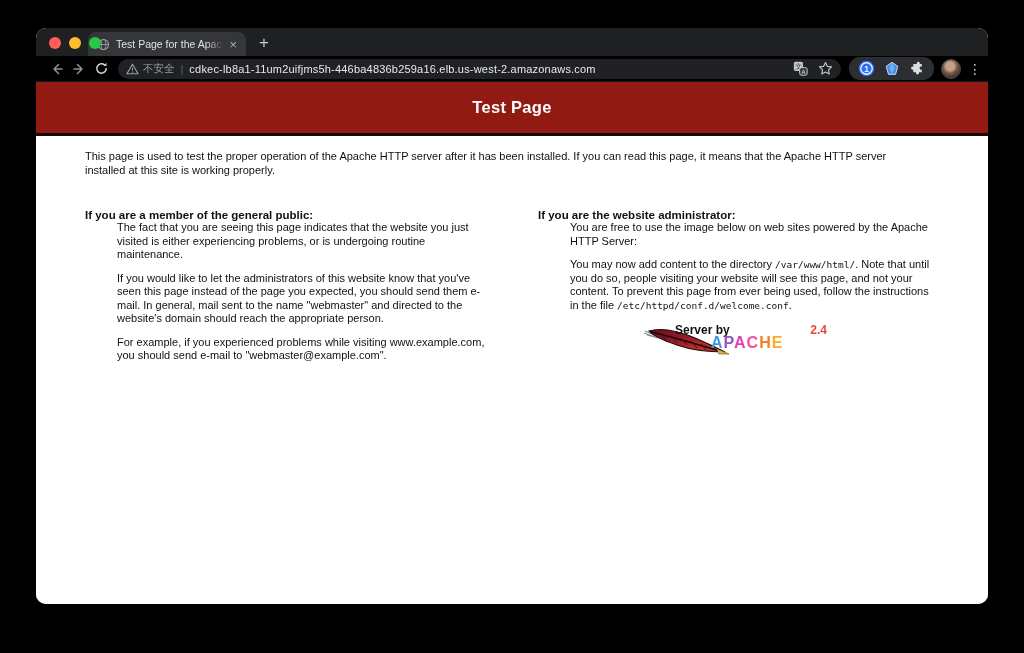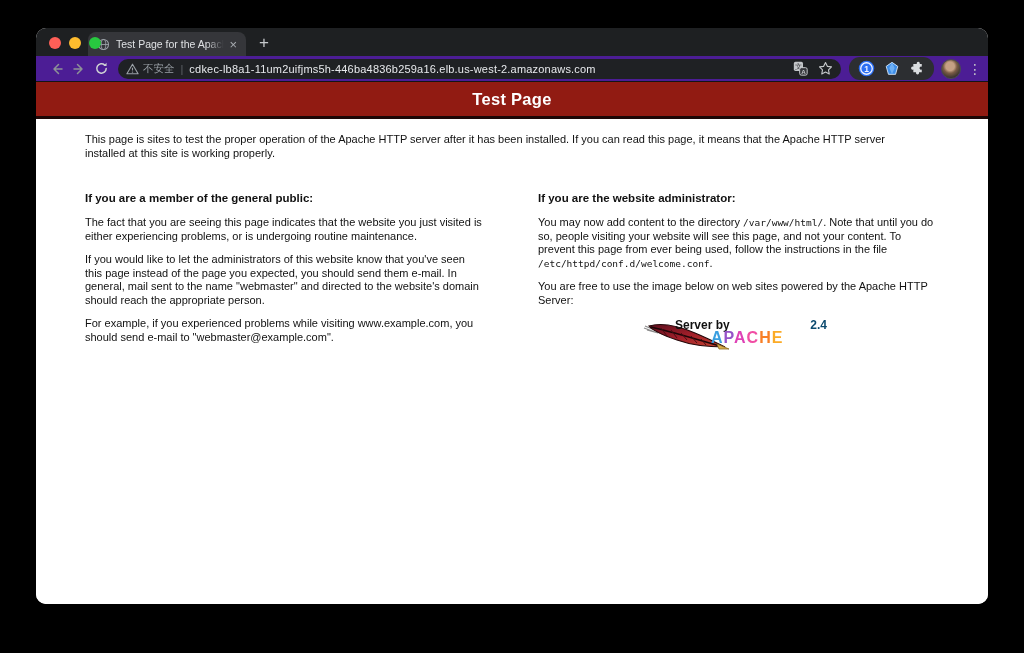--- a/index.html
+++ b/index.html
@@ -19,54 +19,54 @@
          border-radius:8px 8px 0 0; display:flex; align-items:center; padding:0 6px 0 9px; }
   .tab-favicon { width:13px; height:13px; flex:0 0 auto; margin-right:6px; }
   .tab-title { flex:1; font-size:10.5px; color:#dfe1e4; white-space:nowrap; overflow:hidden;
                -webkit-mask-image:linear-gradient(to right,#000 82%,transparent 98%);
                mask-image:linear-gradient(to right,#000 82%,transparent 98%); }
   .tab-close { color:#a7abb0; font-size:13px; line-height:13px; padding:1px 3px; border-radius:3px; }
   .newtab { width:24px; height:24px; display:flex; align-items:center; justify-content:center;
             color:#c6c9cc; font-size:17px; font-weight:400; margin-left:6px; margin-bottom:1px; }
 
   
-  .toolbar { height:25px; background:#4c1d95; display:flex; align-items:center; padding:0 8px 0 10px; }
+  .toolbar { height:25px; background:#000000; display:flex; align-items:center; padding:0 8px 0 10px; }
   .navbtn { width:22px; height:22px; display:flex; align-items:center; justify-content:center; }
   .omnibox { flex:1; height:20px; margin:0 8px 0 6px; background:#1f2124; border-radius:11px;
              display:flex; align-items:center; padding:0 8px; min-width:0; }
   .sec-label { color:#9aa0a6; font-size:10.5px; margin:0 4px 0 4px; white-space:nowrap; }
   .omni-sep { color:#5f6368; font-size:11px; margin:0 6px 0 2px; }
   .url-text { color:#e8eaed; font-size:11px; letter-spacing:.2px; white-space:nowrap; overflow:hidden; flex:1; }
   .omni-icons { display:flex; align-items:center; gap:10px; margin-left:8px; }
   .ext-group { display:flex; align-items:center; gap:9px; background:#2c2e31; border-radius:11px;
                padding:3px 9px; margin-right:7px; }
   .avatar { width:20px; height:20px; border-radius:50%; margin-right:7px;
             background:radial-gradient(circle at 45% 35%, #c5a084 0 28%, #7a5c46 45%, #3a3230 75%, #23201e 100%);
             border:1px solid #4a4d50; }
   .kebab { color:#c3c6c9; font-size:14px; letter-spacing:0; width:12px; text-align:center; }
 
   
-  .banner { height:38px; background:#911b12; border-top:1px solid #141516;
+  .banner { height:55px; background:#911b12; border-top:1px solid #141516;
             border-bottom:3px solid #1c0706; display:flex; align-items:center; justify-content:center; }
   .banner h1 { color:#fff; font-size:16.5px; font-weight:bold; letter-spacing:.3px; }
   .content { background:#fff; height:507px; color:#111; }
   .intro { padding:13px 49px 0 49px; font-size:11px; line-height:14px; max-width:930px; }
   .cols { display:flex; margin-top:32px; padding-left:49px; }
   .col { width:400px; }
   .col.right { margin-left:53px; }
-  .col h2 { font-size:11.5px; font-weight:bold; margin-bottom:12px; }
-  .col p { font-size:11px; line-height:13.5px; margin-bottom:10px; }
+  .col h2 { font-size:11.5px; font-weight:bold; }
+  .col p { font-size:11px; line-height:13.5px; margin-bottom:10px;margin-left:32px; }
   code { font-family:"DejaVu Sans Mono","Liberation Mono",monospace; font-size:9.5px; }
 
   
   .logo-wrap { margin-top:6px; display:flex; justify-content:center; }
   .apache-logo { position:relative; width:190px; height:34px; }
   .logo-feather { position:absolute; left:0; top:2px; }
   .logo-powered { position:absolute; left:32px; top:1px; font-size:12px; font-weight:bold; color:#111; }
-  .logo-version { position:absolute; right:6px; top:1px; font-size:12px; font-weight:bold; color:#0c4a6e; }
+  .logo-version { position:absolute; right:6px; top:1px; font-size:12px; font-weight:bold; color:#ef4444; }
   .logo-word { position:absolute; left:68px; top:11px; font-size:16px; font-weight:bold;
                letter-spacing:1px; line-height:20px; white-space:nowrap; }
 </style>
 </head>
 <body>
 
 <div class="window">
 
   <div class="tabbar">
     <div class="traffic">
@@ -143,34 +143,34 @@
 
     <div class="avatar"></div>
     <div class="kebab">⋮</div>
   </div>
 
   <div class="banner">
     <h1>Test Page</h1>
   </div>
 
   <div class="content">
-    <p class="intro">This page is sites to test the proper operation of the Apache HTTP server after it has been installed. If you can read this page, it means that the Apache HTTP server installed at this site is working properly.</p>
+    <p class="intro">This page is used to test the proper operation of the Apache HTTP server after it has been installed. If you can read this page, it means that the Apache HTTP server installed at this site is working properly.</p>
 
     <div class="cols">
       <div class="col">
         <h2>If you are a member of the general public:</h2>
         <p>The fact that you are seeing this page indicates that the website you just visited is either experiencing problems, or is undergoing routine maintenance.</p>
         <p>If you would like to let the administrators of this website know that you've seen this page instead of the page you expected, you should send them e-mail. In general, mail sent to the name "webmaster" and directed to the website's domain should reach the appropriate person.</p>
         <p>For example, if you experienced problems while visiting www.example.com, you should send e-mail to "webmaster@example.com".</p>
       </div>
 
       <div class="col right">
         <h2>If you are the website administrator:</h2>
+        <p>You are free to use the image below on web sites powered by the Apache HTTP Server:</p>
         <p><span>You may now add content to the directory </span><code>/var/www/html/</code><span>. Note that until you do so, people visiting your website will see this page, and not your content. To prevent this page from ever being used, follow the instructions in the file </span><code>/etc/httpd/conf.d/welcome.conf</code><span>.</span></p>
-        <p>You are free to use the image below on web sites powered by the Apache HTTP Server:</p>
 
         <div class="logo-wrap">
           <div class="apache-logo">
             <svg class="logo-feather" width="88" height="32" viewBox="0 0 88 32">
               <defs>
                 <linearGradient id="fg" x1="0" y1="0" x2="1" y2="1">
                   <stop offset="0" stop-color="#5d0f1e"></stop>
                   <stop offset="0.5" stop-color="#a21f2a"></stop>
                   <stop offset="1" stop-color="#c4452f"></stop>
                 </linearGradient>

